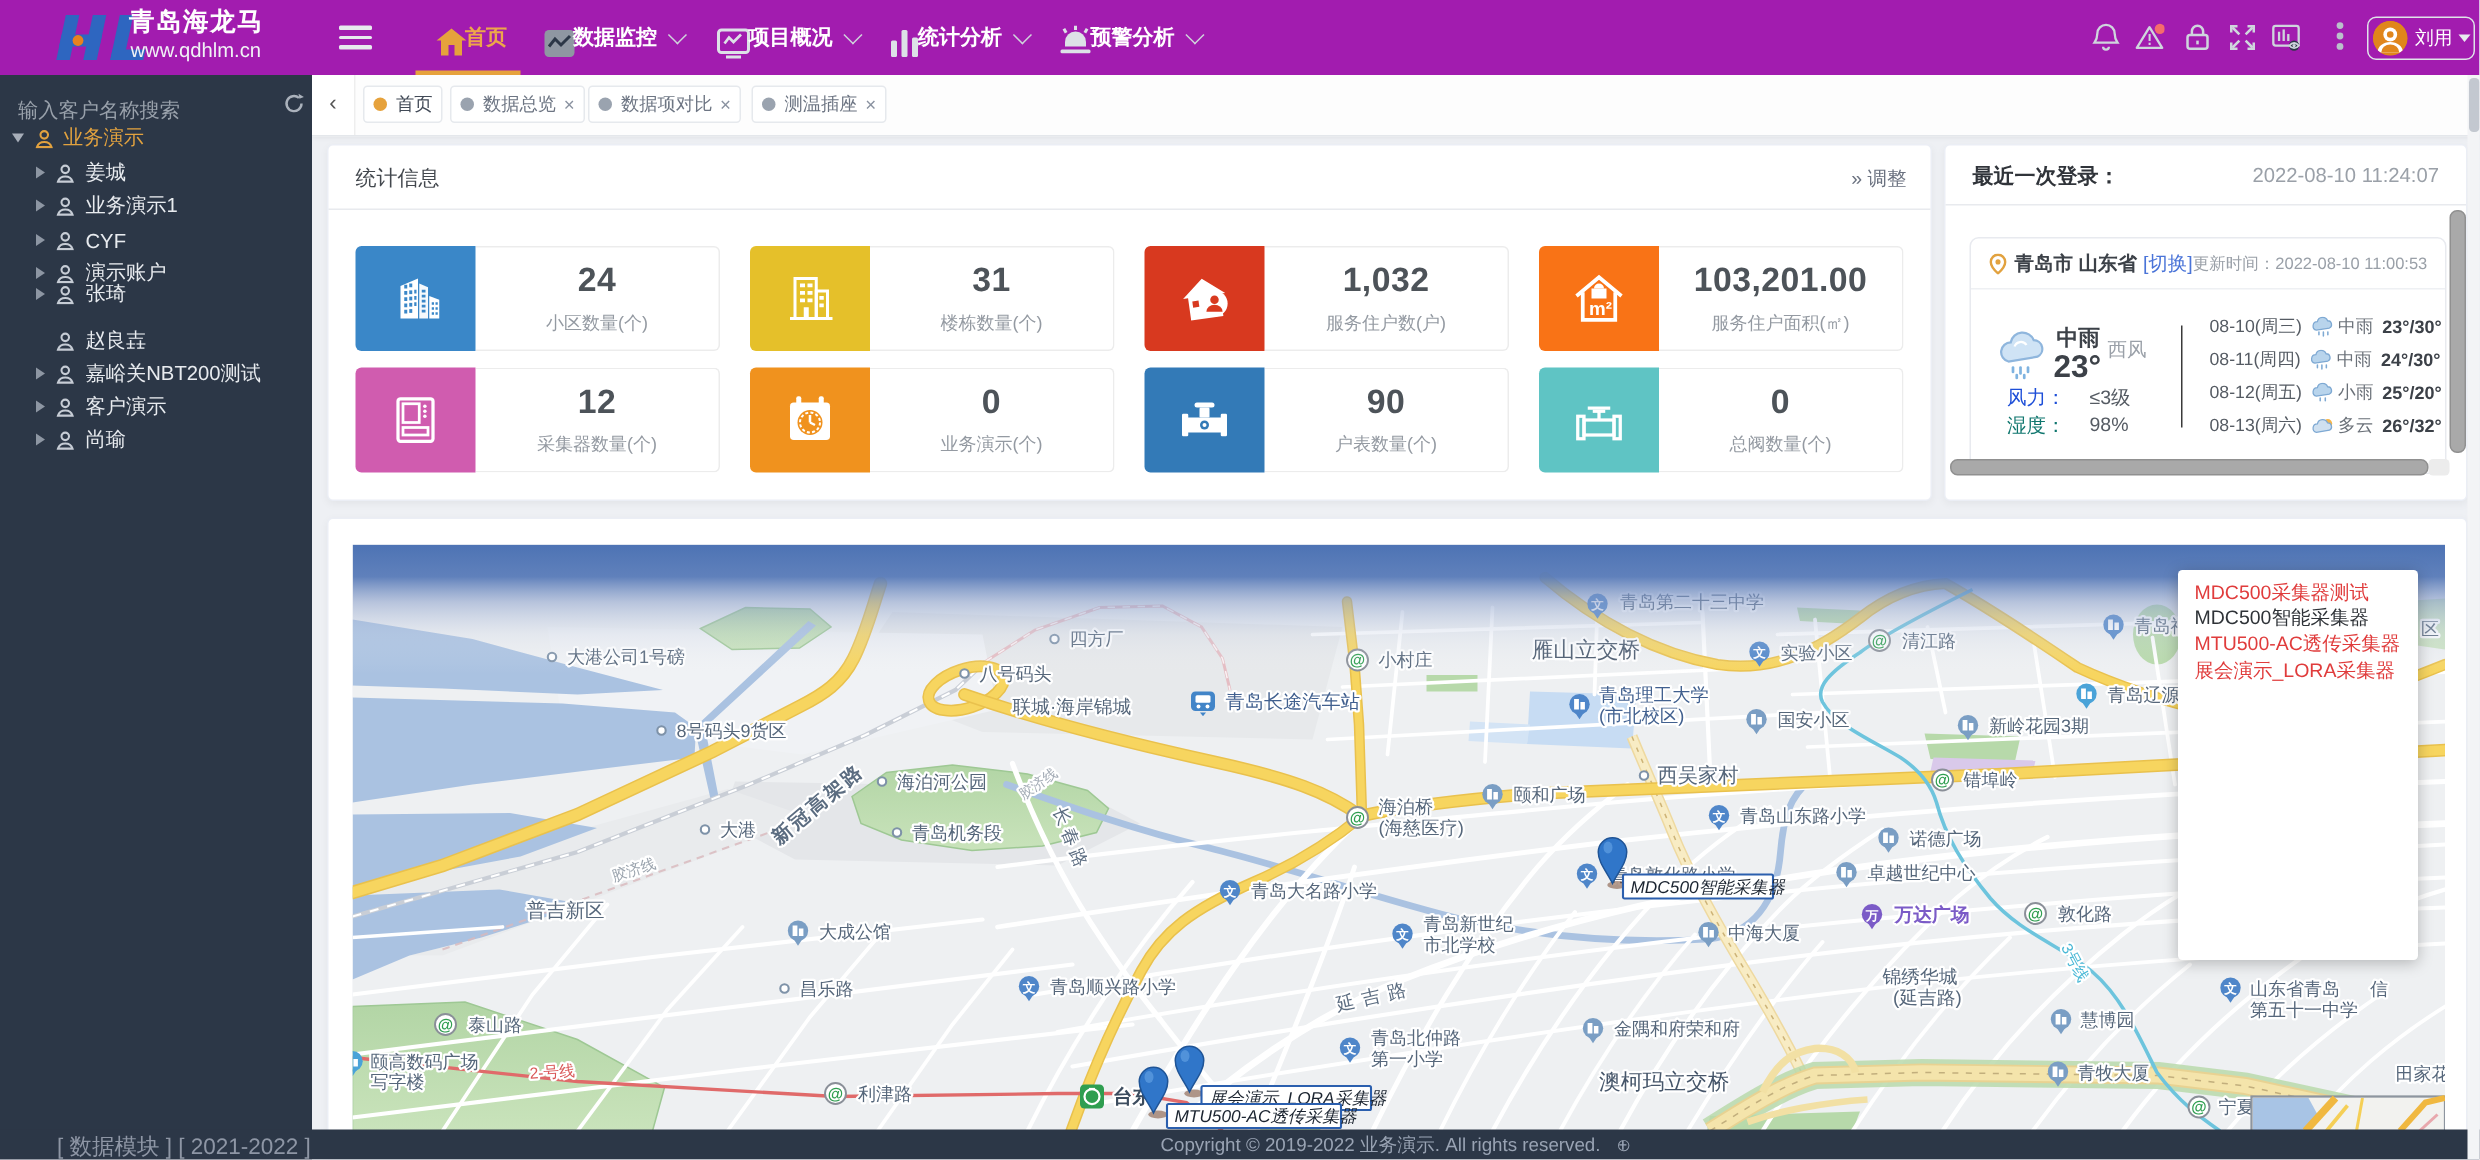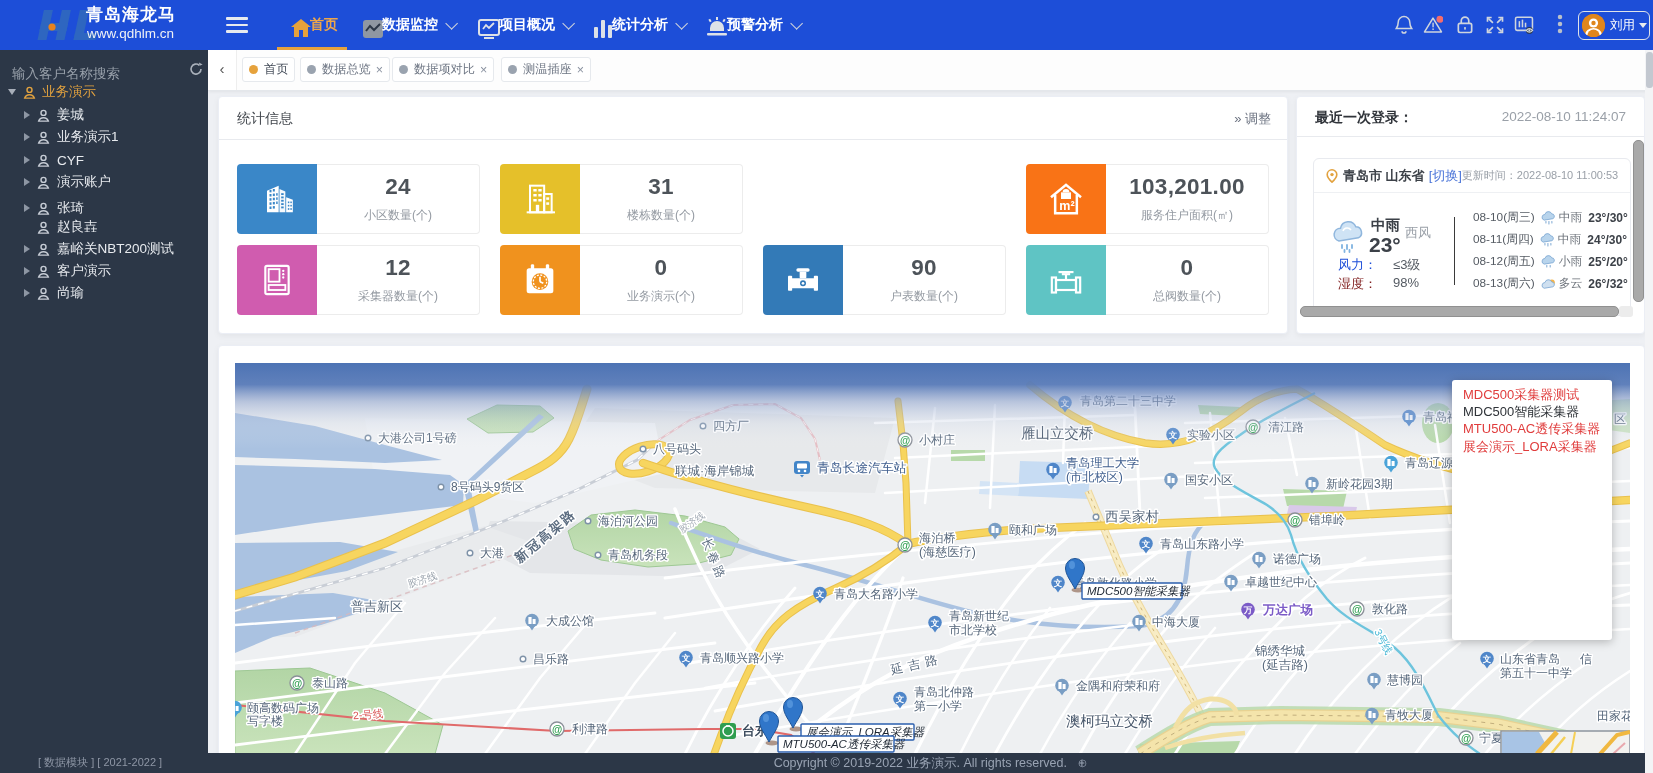--- a/index.html
+++ b/index.html
@@ -1,40 +1,40 @@
 <!DOCTYPE html>
 <html lang="zh"><head>
 <meta charset="utf-8">
 <style>
 *{margin:0;padding:0;box-sizing:border-box;}
 html,body{width:1653px;height:773px;overflow:hidden;font-family:"Liberation Sans",sans-serif;}
 body{position:relative;background:#eef0f4;}
 .abs{position:absolute;}
 
-#header{position:absolute;left:0;top:0;width:1653px;height:50px;background:#1d4ed8;z-index:30;}
+#header{position:absolute;left:0;top:0;width:1653px;height:50px;background:#a21caf;z-index:30;}
 #logo{position:absolute;left:0;top:0;width:208px;height:50px;}
 #sidebar{position:absolute;left:0;top:50px;width:208px;height:723px;background:#2c3747;z-index:25;}
 #hamb{position:absolute;left:226px;top:17px;width:22px;height:16px;}
 #hamb div{height:2.5px;background:#e7eaee;border-radius:1px;margin-bottom:4px;}
 .navitem{position:absolute;top:0;height:50px;display:flex;align-items:center;color:#fff;font-size:14px;font-weight:bold;}
 .navitem .chev{margin-left:7px;width:9px;height:9px;border-right:1.6px solid #cfd4db;border-bottom:1.6px solid #cfd4db;transform:rotate(45deg) translateY(-3px);}
 #nav-home{color:#eda64a;}
 #homeline{position:absolute;left:277px;top:47px;width:70px;height:3px;background:#e6a23c;z-index:31;}
 .hicon{position:absolute;top:13px;width:24px;height:24px;}
 .ric{position:absolute;top:15px;width:20px;height:20px;}
 #userbtn{position:absolute;left:1578px;top:11px;width:72px;height:29px;border:1.5px solid #dfe3e9;border-radius:6px;display:flex;align-items:center;}
 #userbtn .av{width:23px;height:23px;border-radius:50%;background:#e08519;margin-left:3px;position:relative;overflow:hidden;}
 #userbtn .nm{color:#fff;font-size:12.5px;margin-left:5px;}
 #userbtn .caret{width:0;height:0;border-left:4.5px solid transparent;border-right:4.5px solid transparent;border-top:5.5px solid #e8ebef;margin-left:4px;}
 
 .searchrow{position:absolute;left:12px;top:15px;white-space:nowrap;width:184px;color:#99a1ab;font-size:13.5px;}
 .trow{position:absolute;height:22px;display:flex;align-items:center;color:#e8ebef;font-size:13.5px;}
 .caret-r{width:0;height:0;border-top:4.5px solid transparent;border-bottom:4.5px solid transparent;border-left:6px solid #8d96a3;margin-right:7px;}
 .caret-d{width:0;height:0;border-left:4.5px solid transparent;border-right:4.5px solid transparent;border-top:6px solid #a7aeb9;margin-right:7px;}
-.sfoot{position:absolute;left:38px;top:755px;color:#8e96a5;font-size:11px;z-index:40;}
+.sfoot{position:absolute;left:38px;top:755px;color:#8e96a5;font-size:15px;z-index:40;}
 
 #tabbar{position:absolute;left:208px;top:50px;width:1445px;height:41px;background:#fdfdfd;border-bottom:1px solid #e4e7eb;box-shadow:0 1px 3px rgba(0,0,0,.06);z-index:20;}
 #tabchev{position:absolute;left:0px;top:0px;width:29px;height:40px;background:#fff;border-right:1px solid #eee;color:#555;font-size:15px;text-align:center;line-height:38px;}
 .tab{position:absolute;top:7px;height:25px;background:#fff;border:1px solid #e6e9ed;border-radius:3px;display:flex;align-items:center;font-size:12.2px;color:#6d7583;padding:0 6px;}
 .tab .dot{width:9px;height:9px;border-radius:50%;background:#9aa3af;margin-right:6px;}
 .tab.active{color:#424a57;}
 .tab.active .dot{background:#e6a23c;}
 .tab .x{margin-left:5px;color:#8a92a0;font-size:12.5px;}
 
 .card{position:absolute;background:#fff;border-radius:4px;border:1px solid #ebeef5;box-shadow:0 2px 6px rgba(0,0,0,.05);}
@@ -211,21 +211,21 @@
         <path d="M1.8 13 a5.4 5 0 0 1 10.4 0z" fill="none" stroke="#c6ccd5" stroke-width="1.5"></path>
       </svg>业务演示1</div>
   <div class="trow" style="left:24px;top:99px;"><span class="caret-r"></span><svg width="13" height="13" viewBox="0 0 14 14" style="margin-right:7px;">
         <circle cx="7" cy="4.2" r="2.7" fill="none" stroke="#c6ccd5" stroke-width="1.5"></circle>
         <path d="M1.8 13 a5.4 5 0 0 1 10.4 0z" fill="none" stroke="#c6ccd5" stroke-width="1.5"></path>
       </svg>CYF</div>
   <div class="trow" style="left:24px;top:121px;"><span class="caret-r"></span><svg width="13" height="13" viewBox="0 0 14 14" style="margin-right:7px;">
         <circle cx="7" cy="4.2" r="2.7" fill="none" stroke="#c6ccd5" stroke-width="1.5"></circle>
         <path d="M1.8 13 a5.4 5 0 0 1 10.4 0z" fill="none" stroke="#c6ccd5" stroke-width="1.5"></path>
       </svg>演示账户</div>
-  <div class="trow" style="left:24px;top:147px;"><span class="caret-r"></span><svg width="13" height="13" viewBox="0 0 14 14" style="margin-right:7px;">
+  <div class="trow" style="left:24px;top:135px;"><span class="caret-r"></span><svg width="13" height="13" viewBox="0 0 14 14" style="margin-right:7px;">
         <circle cx="7" cy="4.2" r="2.7" fill="none" stroke="#c6ccd5" stroke-width="1.5"></circle>
         <path d="M1.8 13 a5.4 5 0 0 1 10.4 0z" fill="none" stroke="#c6ccd5" stroke-width="1.5"></path>
       </svg>张琦</div>
   <div class="trow" style="left:24px;top:166px;"><span style="width:13px;"></span><svg width="13" height="13" viewBox="0 0 14 14" style="margin-right:7px;">
         <circle cx="7" cy="4.2" r="2.7" fill="none" stroke="#c6ccd5" stroke-width="1.5"></circle>
         <path d="M1.8 13 a5.4 5 0 0 1 10.4 0z" fill="none" stroke="#c6ccd5" stroke-width="1.5"></path>
       </svg>赵良壵</div>
   <div class="trow" style="left:24px;top:188px;"><span class="caret-r"></span><svg width="13" height="13" viewBox="0 0 14 14" style="margin-right:7px;">
         <circle cx="7" cy="4.2" r="2.7" fill="none" stroke="#c6ccd5" stroke-width="1.5"></circle>
         <path d="M1.8 13 a5.4 5 0 0 1 10.4 0z" fill="none" stroke="#c6ccd5" stroke-width="1.5"></path>
@@ -311,20 +311,37 @@
             <rect x="31.5" y="28" width="3.5" height="3"></rect>
             <rect x="19" y="31" width="4" height="9"></rect>
           </g>
         </svg>
       </div>
     <div class="bd">
         <div class="num">31</div>
         <div class="lab">楼栋数量(个)</div>
       </div>
   </div>
+  <div class="tile" style="left:544px;top:67px;">
+    <div class="ic" style="background:#d8391f;">
+        <svg width="40" height="40" viewBox="0 0 48 48">
+          <g transform="rotate(-8 24 24)">
+            <path d="M7 22 L24 8 L41 22 L37 22 L37 40 L11 40 L11 22 Z" fill="#fff"></path>
+            <rect x="14" y="25" width="5" height="5" fill="#d8391f"></rect>
+          </g>
+          <circle cx="32" cy="28" r="10.5" fill="#fff"></circle>
+          <circle cx="32" cy="25" r="3.4" fill="#d8391f"></circle>
+          <path d="M25.5 34.5 a6.5 5.5 0 0 1 13 0z" fill="#d8391f"></path>
+        </svg>
+      </div>
+    <div class="bd">
+        <div class="num">1,032</div>
+        <div class="lab">服务住户数(户)</div>
+      </div>
+  </div>
   <div class="tile" style="left:807px;top:67px;">
     <div class="ic" style="background:#f97316;">
         <svg width="40" height="40" viewBox="0 0 48 48">
           <g fill="none" stroke="#fff" stroke-width="3">
             <path d="M6 22 L24 7 L42 22"></path>
             <path d="M11 19 L11 41 L37 41 L37 19"></path>
           </g>
           <path d="M18 16 h12 v8 h-12z" fill="#fff"></path>
           <path d="M20 16 a4 4 0 0 1 8 0" fill="#fff"></path>
           <text x="16" y="37" font-family="Liberation Sans,sans-serif" font-size="15" font-weight="bold" fill="#fff">m²</text>
@@ -431,21 +448,21 @@
           <path d="M22 26 L22 29"></path>
           <path d="M14.5 31 L14.5 33"></path>
           <path d="M19.5 31 L19.5 33"></path>
         </g>
     </svg>
     <div class="abs" style="left:57px;top:57px;font-size:14.5px;font-weight:bold;color:#3c4148;">中雨</div>
     <div class="abs" style="left:55px;top:74px;font-size:21px;font-weight:bold;color:#3c4148;">23°</div>
     <div class="abs" style="left:91px;top:65px;font-size:13px;color:#9aa0a8;">西风</div>
     <div class="abs" style="left:24px;top:97px;font-size:13px;color:#1d4ed8;">风力：</div>
     <div class="abs" style="left:79px;top:97px;font-size:13px;color:#555b63;">≤3级</div>
-    <div class="abs" style="left:24px;top:116px;font-size:13px;color:#7f1d1d;">湿度：</div>
+    <div class="abs" style="left:24px;top:116px;font-size:13px;color:#0f766e;">湿度：</div>
     <div class="abs" style="left:79px;top:116px;font-size:13px;color:#555b63;">98%</div>
     <div class="abs" style="left:140px;top:58px;width:1px;height:68px;background:#3a3a3a;"></div>
     <div class="wrow abs" style="left:159px;top:51px;">08-10(周三)<svg class="wi" width="17" height="14" viewBox="0 0 20 16">
           <path d="M5 10.5 a3.4 3.4 0 0 1 .8-6.7 a4.2 4.2 0 0 1 8-.7 a3 3 0 0 1 1.4 5.7z" fill="#b8d4ec" stroke="#7ea9d3" stroke-width="1"></path>
           <g stroke="#7ea9d3" stroke-width="1.2" stroke-linecap="round">
             <path d="M7 12 L7 14"></path>
             <path d="M10.5 12 L10.5 15"></path>
             <path d="M14 12 L14 14"></path>
           </g>
         </svg><span class="cond">中雨</span><span class="tmp">23°/30°</span></div>

